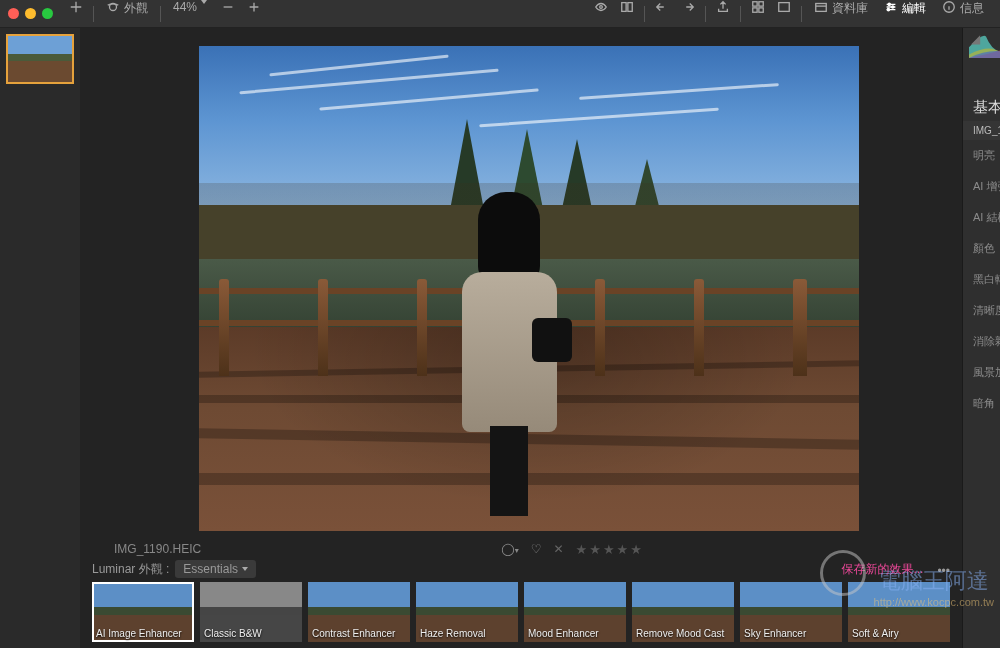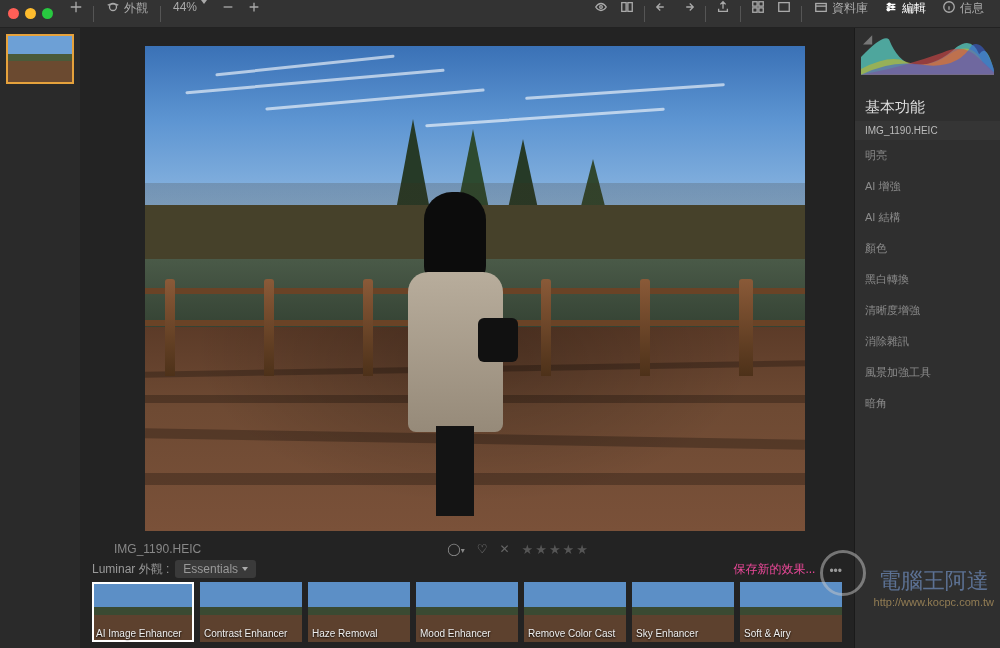--- a/index.html
+++ b/index.html
@@ -244,31 +244,34 @@
         <span class="drop"></span>
       </span>
       <span class="dots">保存新的效果...</span>
       <span style="margin-left:8px">•••</span>
     </div>
 
     <div class="preset-strip">
       <div class="preset sel">
           <span class="lbl">AI Image Enhancer</span>
         </div>
+      <div class="preset bw">
+          <span class="lbl">Classic B&amp;W</span>
+        </div>
       <div class="preset">
           <span class="lbl">Contrast Enhancer</span>
         </div>
       <div class="preset">
           <span class="lbl">Haze Removal</span>
         </div>
       <div class="preset">
           <span class="lbl">Mood Enhancer</span>
         </div>
       <div class="preset">
-          <span class="lbl">Remove Color Cast</span>
+          <span class="lbl">Remove Mood Cast</span>
         </div>
       <div class="preset">
           <span class="lbl">Sky Enhancer</span>
         </div>
       <div class="preset">
           <span class="lbl">Soft &amp; Airy</span>
         </div>
     </div>
   </div>
 

